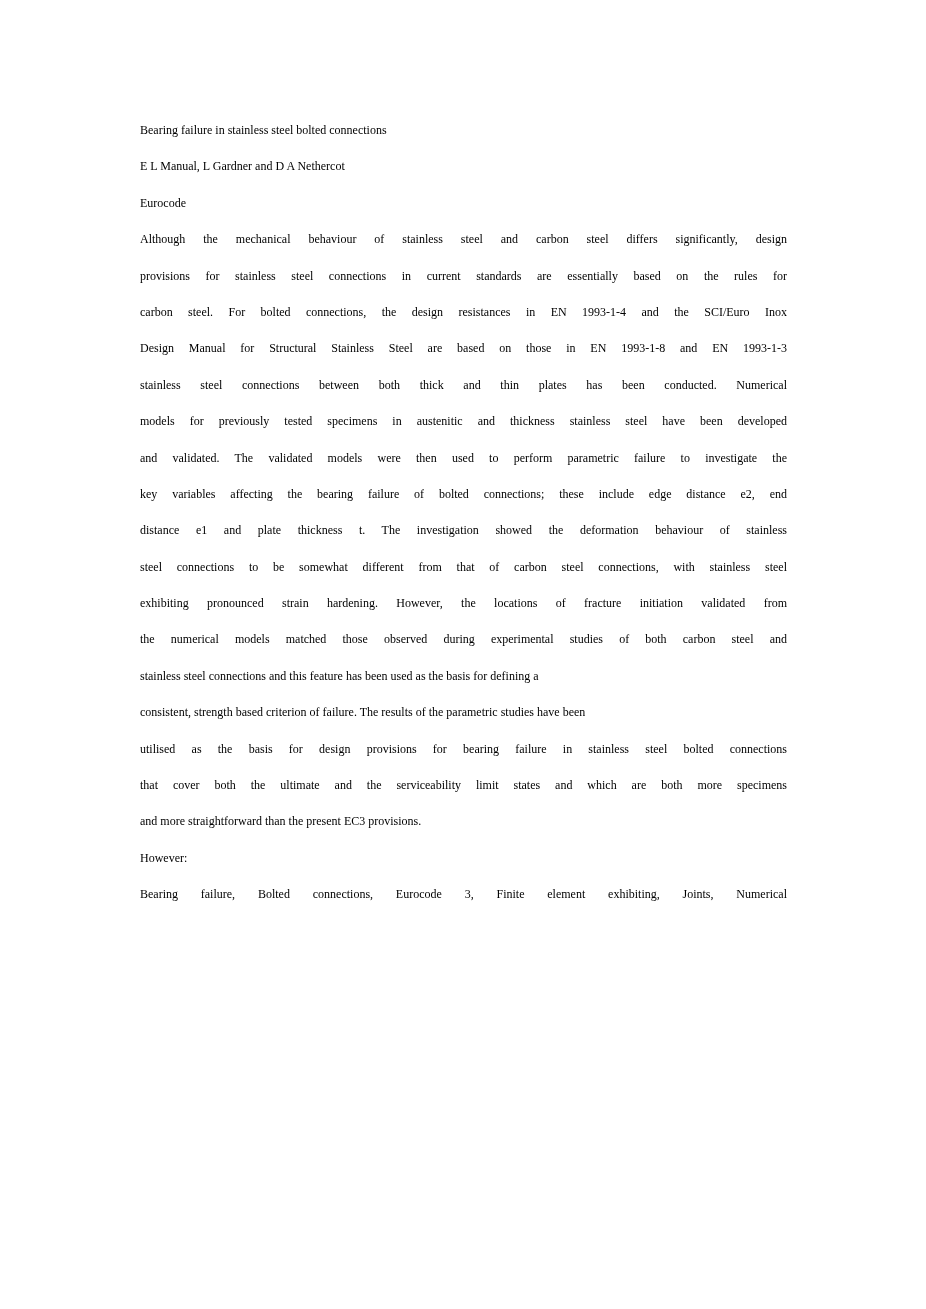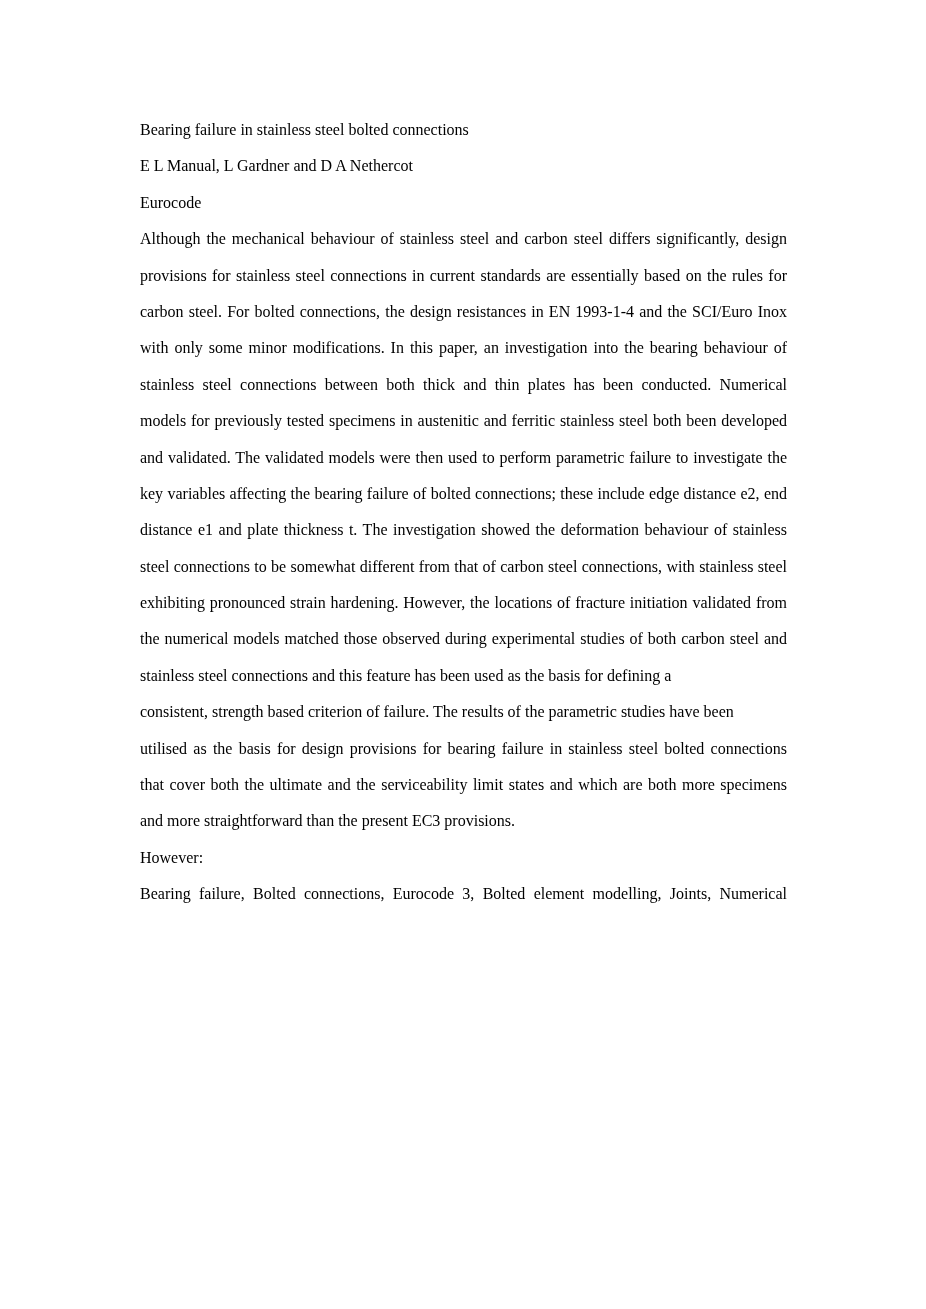--- a/index.html
+++ b/index.html
@@ -20,21 +20,21 @@
     left: 0; top: 0;
     width: 926px;
     height: 1309px;
     background: #ffffff;
   }
   .content {
     position: absolute;
     left: 140px;
     top: 112px;
     width: 647px;
-    font-size: 16px;
+    font-size: 12px;
     line-height: 36.4px;
   }
   .line {
     height: 36.4px;
     overflow: hidden;
     text-align: left;
     white-space: normal;
   }
   .line.justify {
     text-align: justify;
@@ -48,34 +48,34 @@
 <div class="page">
   <div class="content">
     <div class="line">Bearing failure in stainless steel bolted connections</div>
     <div class="line">E L Manual, L Gardner and D A Nethercot</div>
     <div class="line">Eurocode</div>
     <div>
 
     <div class="line justify">Although the mechanical behaviour of stainless steel and carbon steel differs significantly, design</div>
         <div class="line justify">provisions for stainless steel connections in current standards are essentially based on the rules for</div>
         <div class="line justify">carbon steel. For bolted connections, the design resistances in EN 1993-1-4 and the SCI/Euro Inox</div>
-        <div class="line justify">with only some minor modifications. In this paper, an investigation into the bearing behaviour of</div>
+        <div class="line justify">Design Manual for Structural Stainless Steel are based on those in EN 1993-1-8 and EN 1993-1-3</div>
         <div class="line justify">stainless steel connections between both thick and thin plates has been conducted. Numerical</div>
-        <div class="line justify">models for previously tested specimens in austenitic and ferritic stainless steel both been developed</div>
+        <div class="line justify">models for previously tested specimens in austenitic and thickness stainless steel have been developed</div>
         <div class="line justify">and validated. The validated models were then used to perform parametric failure to investigate the</div>
         <div class="line justify">key variables affecting the bearing failure of bolted connections; these include edge distance e2, end</div>
         <div class="line justify">distance e1 and plate thickness t. The investigation showed the deformation behaviour of stainless</div>
         <div class="line justify">steel connections to be somewhat different from that of carbon steel connections, with stainless steel</div>
         <div class="line justify">exhibiting pronounced strain hardening. However, the locations of fracture initiation validated from</div>
         <div class="line justify">the numerical models matched those observed during experimental studies of both carbon steel and</div>
         <div class="line">stainless steel connections and this feature has been used as the basis for defining a</div>
         <div class="line">consistent, strength based criterion of failure. The results of the parametric studies have been</div>
         <div class="line justify">utilised as the basis for design provisions for bearing failure in stainless steel bolted connections</div>
         <div class="line justify">that cover both the ultimate and the serviceability limit states and which are both more specimens</div>
         <div class="line">and more straightforward than the present EC3 provisions.</div>
       </div>
     <div class="line">However:</div>
     <div>
 
-    <div class="line justify">Bearing failure, Bolted connections, Eurocode 3, Bolted element modelling, Joints, Numerical</div>
+    <div class="line justify">Bearing failure, Bolted connections, Eurocode 3, Finite element exhibiting, Joints, Numerical</div>
       </div>
   </div>
 </div>
 
 </body></html>

